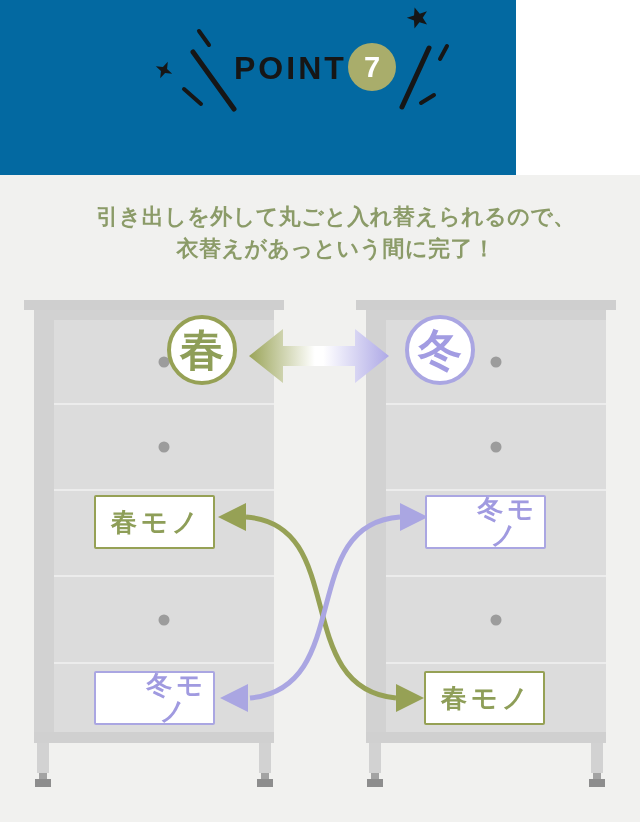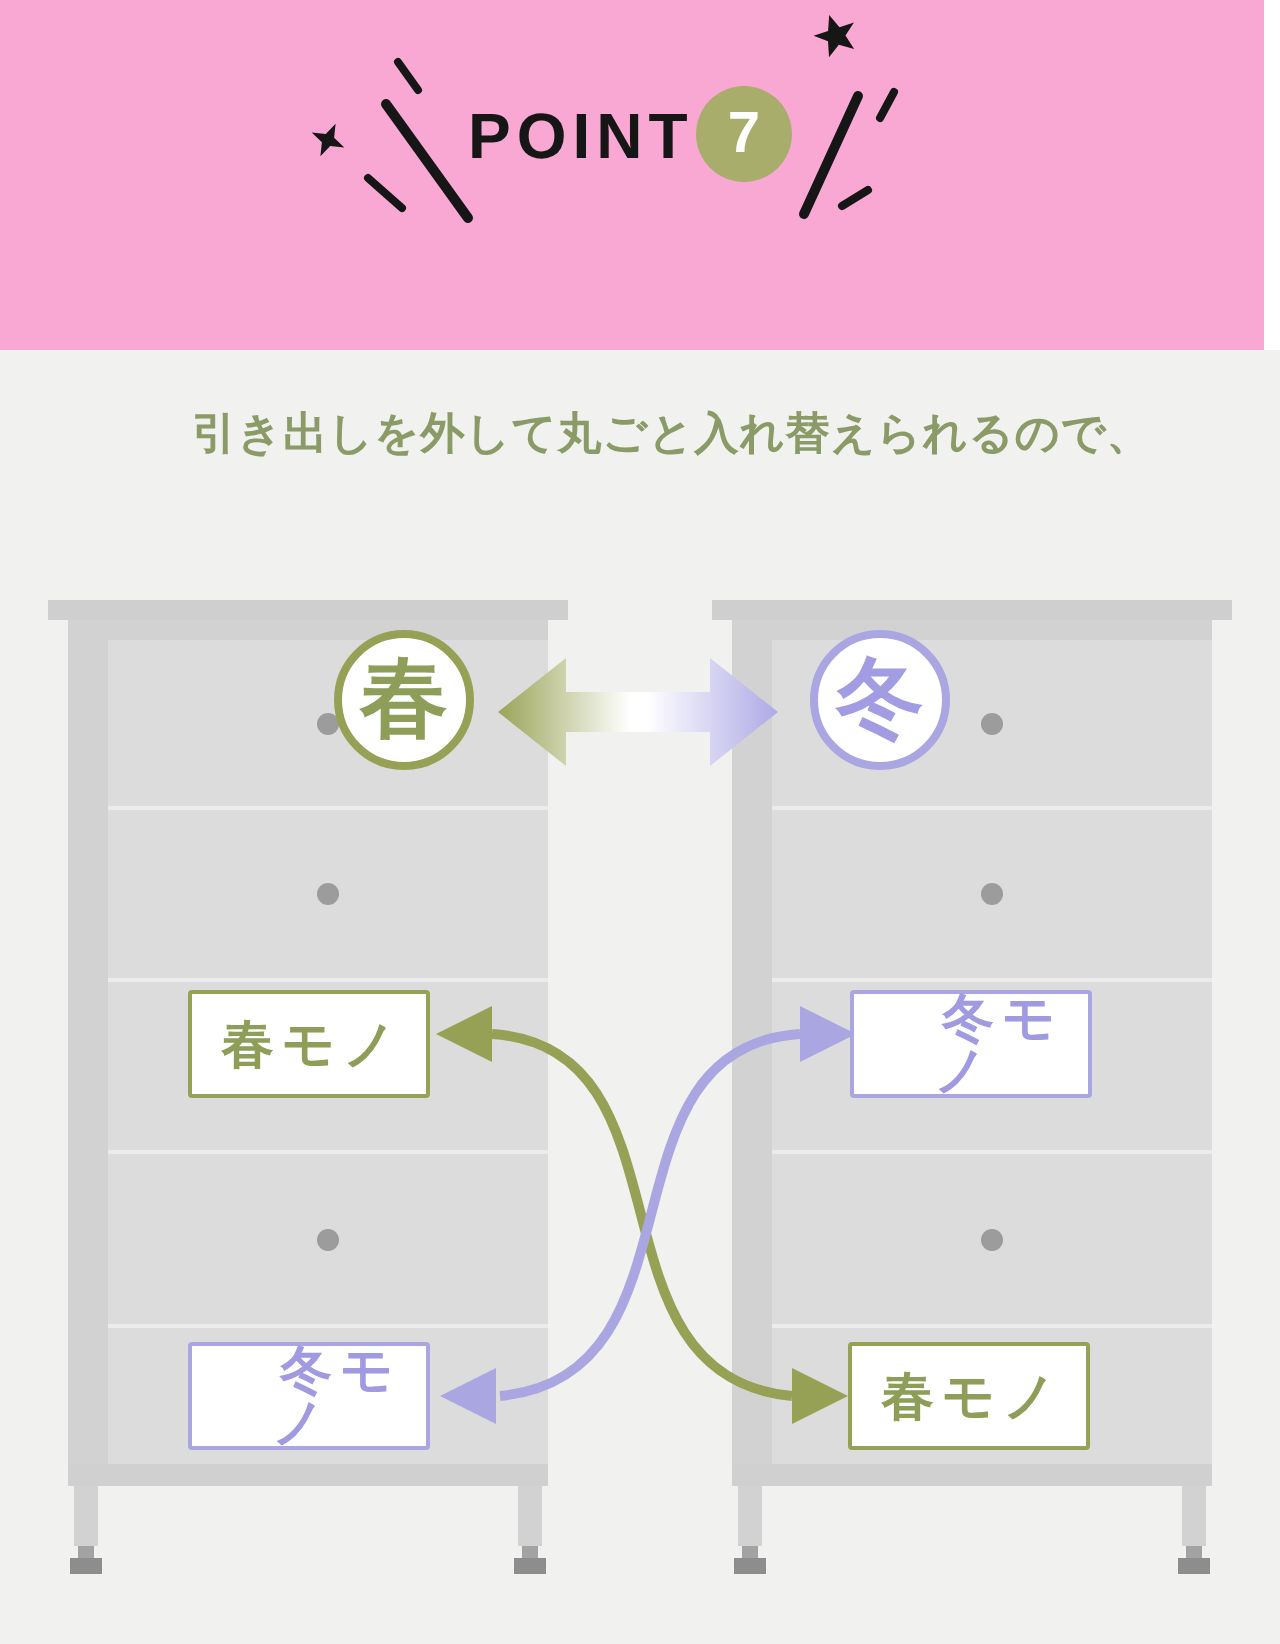--- a/index.html
+++ b/index.html
@@ -3,21 +3,21 @@
 <meta charset="utf-8">
 <style>
   * { margin:0; padding:0; box-sizing:border-box; }
   html,body { background:#ffffff; }
   .page {
     position:relative; width:640px; height:822px; overflow:hidden;
     background:#ffffff;
     font-family:"Liberation Sans","DejaVu Sans",sans-serif;
   }
   
-  .header { position:absolute; left:0; top:0; width:632px; height:175px; background:#f9a8d4; }
+  .header { position:absolute; left:0; top:0; width:516px; height:175px; background:#0369a1; }
   .decor-svg { position:absolute; left:0; top:0; width:640px; height:175px; pointer-events:none; }
   .point-label {
     position:absolute; left:234px; top:50px;
     font-size:32px; font-weight:800; letter-spacing:3px; color:#161616;
   }
   .point-badge {
     position:absolute; left:348px; top:43px; width:48px; height:48px;
     border-radius:50%; background:#a9ad6b; color:#ffffff;
     display:flex; align-items:center; justify-content:center;
     font-size:29px; font-weight:800;
@@ -55,21 +55,21 @@
   .season-badge {
     position:absolute; top:315px; width:70px; height:70px; border-radius:50%;
     background:#ffffff; border:4px solid; display:flex; align-items:center; justify-content:center;
     font-size:44px; font-weight:700; line-height:1;
   }
   .badge-spring { left:167px; border-color:#96a155; color:#8e9e58; }
   .badge-winter { left:405px; border-color:#aaa6e2; color:#a29ce2; }
   .season-box {
     position:absolute; width:121px; height:54px; background:#ffffff; border:2px solid;
     border-radius:2px; display:flex; align-items:center; justify-content:center;
-    font-size:26px; font-weight:700; letter-spacing:4px; text-indent:4px; line-height:1;
+    font-size:26px; font-weight:700; letter-spacing:4px; text-indent:4px; line-height:1;text-align:center;
   }
   .box-olive { border-color:#96a155; color:#8e9e58; }
   .box-lav   { border-color:#aaa6e2; color:#a09ae0;padding-left:40px; }
   .pos-l3 { left:94px;  top:495px; }
   .pos-l5 { left:94px;  top:671px; }
   .pos-r3 { left:425px; top:495px; }
   .pos-r5 { left:424px; top:671px; }
   
   .arrows-svg { position:absolute; left:0; top:0; width:640px; height:822px; pointer-events:none; }
 </style>
@@ -92,20 +92,21 @@
       <path d="M0,-11 L3,-3.6 L10.6,-3.6 L4.6,1.2 L6.6,9 L0,4.6 L-6.6,9 L-4.6,1.2 L-10.6,-3.6 L-3,-3.6 Z" transform="translate(418,18) rotate(-18)" fill="#161616"></path>
     </svg>
     <div class="point-label">POINT</div>
     <div class="point-badge">7</div>
   </div>
 
   <div class="panel"></div>
 
   <div class="intro">
     <div>引き出しを外して丸ごと入れ替えられるので、</div>
+    <div>衣替えがあっという間に完了！</div>
   </div>
 
   <div class="chest chest-left">
     <div class="board"></div>
     <div class="cbody">
       <div class="drawers">
         <div class="divider" style="top:83px"></div>
         <div class="divider" style="top:169px"></div>
         <div class="divider" style="top:255px"></div>
         <div class="divider" style="top:342px"></div>

